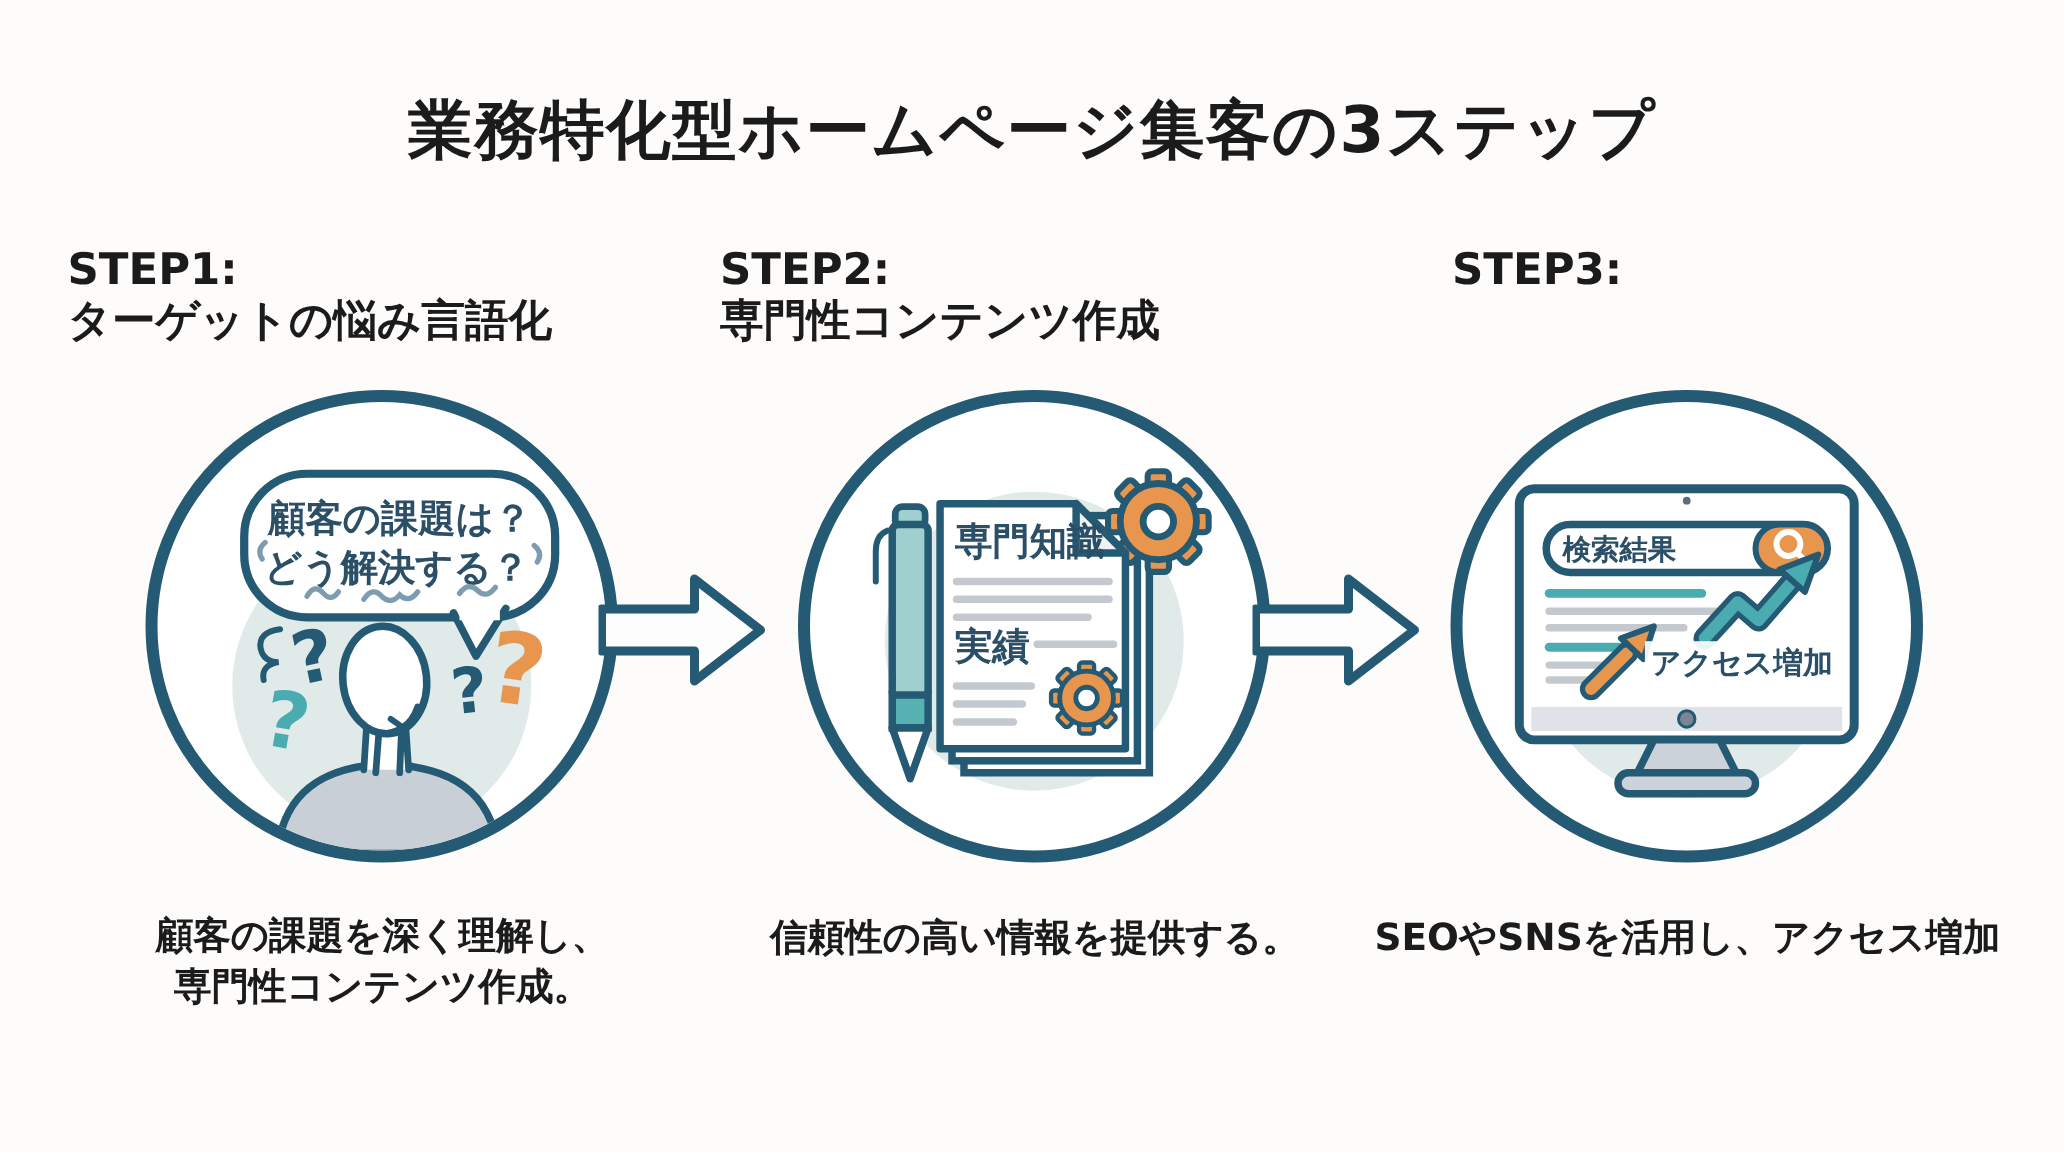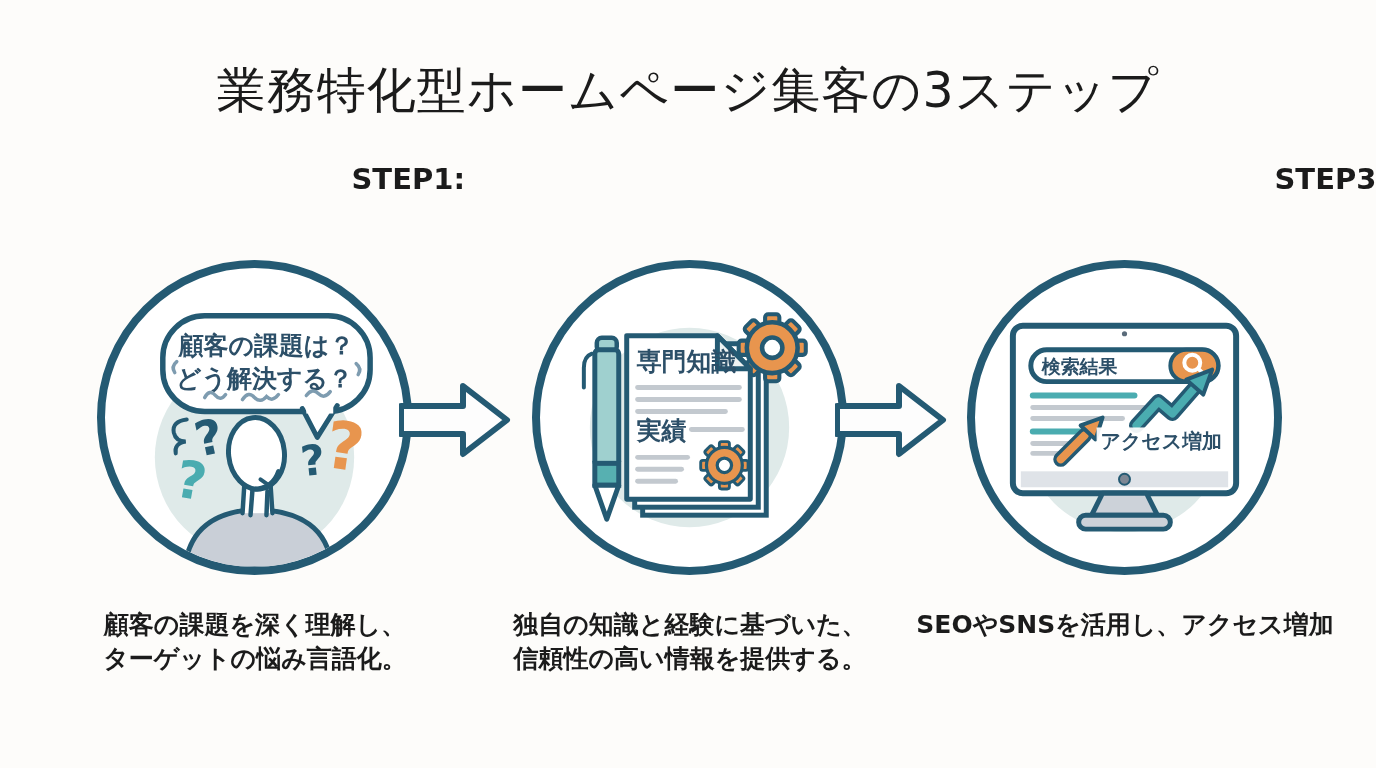--- a/index.html
+++ b/index.html
@@ -15,25 +15,25 @@
   }
   html,body{margin:0;padding:0;}
   body{
     width:1376px;height:768px;background:var(--bg);
     font-family:"DejaVu Sans","Liberation Sans",sans-serif;
     overflow:hidden;
   }
   .canvas{position:relative;width:1376px;height:768px;}
   .title{
     position:absolute;top:58px;left:0;width:1376px;
-    text-align:center;font-size:49px;font-weight:400;color:var(--ink);
+    text-align:center;font-size:43px;font-weight:700;color:var(--ink);
     letter-spacing:1px;
   }
   .step-heading{
-    position:absolute;top:162px;width:420px;text-align:right;
+    position:absolute;top:162px;width:420px;text-align:left;
     font-size:29px;font-weight:800;color:var(--ink);line-height:34px;
   }
   .step-heading.c1{left:45px;} .step-heading.c2{left:480px;} .step-heading.c3{left:968px;}
   .circle{
     position:absolute;top:260px;width:299px;height:299px;
     border:8px solid var(--navy);border-radius:50%;
     background:#fff;overflow:hidden;box-sizing:content-box;
   }
   .circle.c1{left:97px;} .circle.c2{left:532px;} .circle.c3{left:967px;}
   .circle svg{display:block;width:299px;height:299px;}
@@ -48,20 +48,25 @@
 </style>
 </head>
 <body>
 
 <div class="canvas">
 
   <div class="title">業務特化型ホームページ集客の3ステップ</div>
 
   <div class="step-heading c1">
     <div>STEP1:</div>
+    <div>ターゲットの悩み言語化</div>
+  </div>
+  <div class="step-heading c2">
+    <div>STEP2:</div>
+    <div>専門性コンテンツ作成</div>
   </div>
   <div class="step-heading c3">
     <div>STEP3:</div>
   </div>
 
   <div class="circle c1">
     <svg viewBox="0 0 300 300">
       <circle cx="150" cy="190" r="100" fill="#dfeae9"></circle>
 
       <g>
@@ -205,23 +210,22 @@
 
   <svg class="flow-arrow a1" viewBox="0 0 112 84">
     <path d="M2,28 H64 V8 L108,42 L64,76 V56 H2 Z" fill="#fdfdfd" stroke="#245a73" stroke-width="6" stroke-linejoin="round"></path>
   </svg>
   <svg class="flow-arrow a2" viewBox="0 0 112 84">
     <path d="M2,28 H64 V8 L108,42 L64,76 V56 H2 Z" fill="#fdfdfd" stroke="#245a73" stroke-width="6" stroke-linejoin="round"></path>
   </svg>
 
   <div class="step-desc c1">
     <div>顧客の課題を深く理解し、</div>
-    <div>ターゲットの悩み言語化。</div>
+    <div>専門性コンテンツ作成。</div>
   </div>
   <div class="step-desc c2">
-    <div>独自の知識と経験に基づいた、</div>
     <div>信頼性の高い情報を提供する。</div>
   </div>
   <div class="step-desc c3">
     <div>SEOやSNSを活用し、アクセス増加</div>
   </div>
 
 </div>
 
 </body></html>

